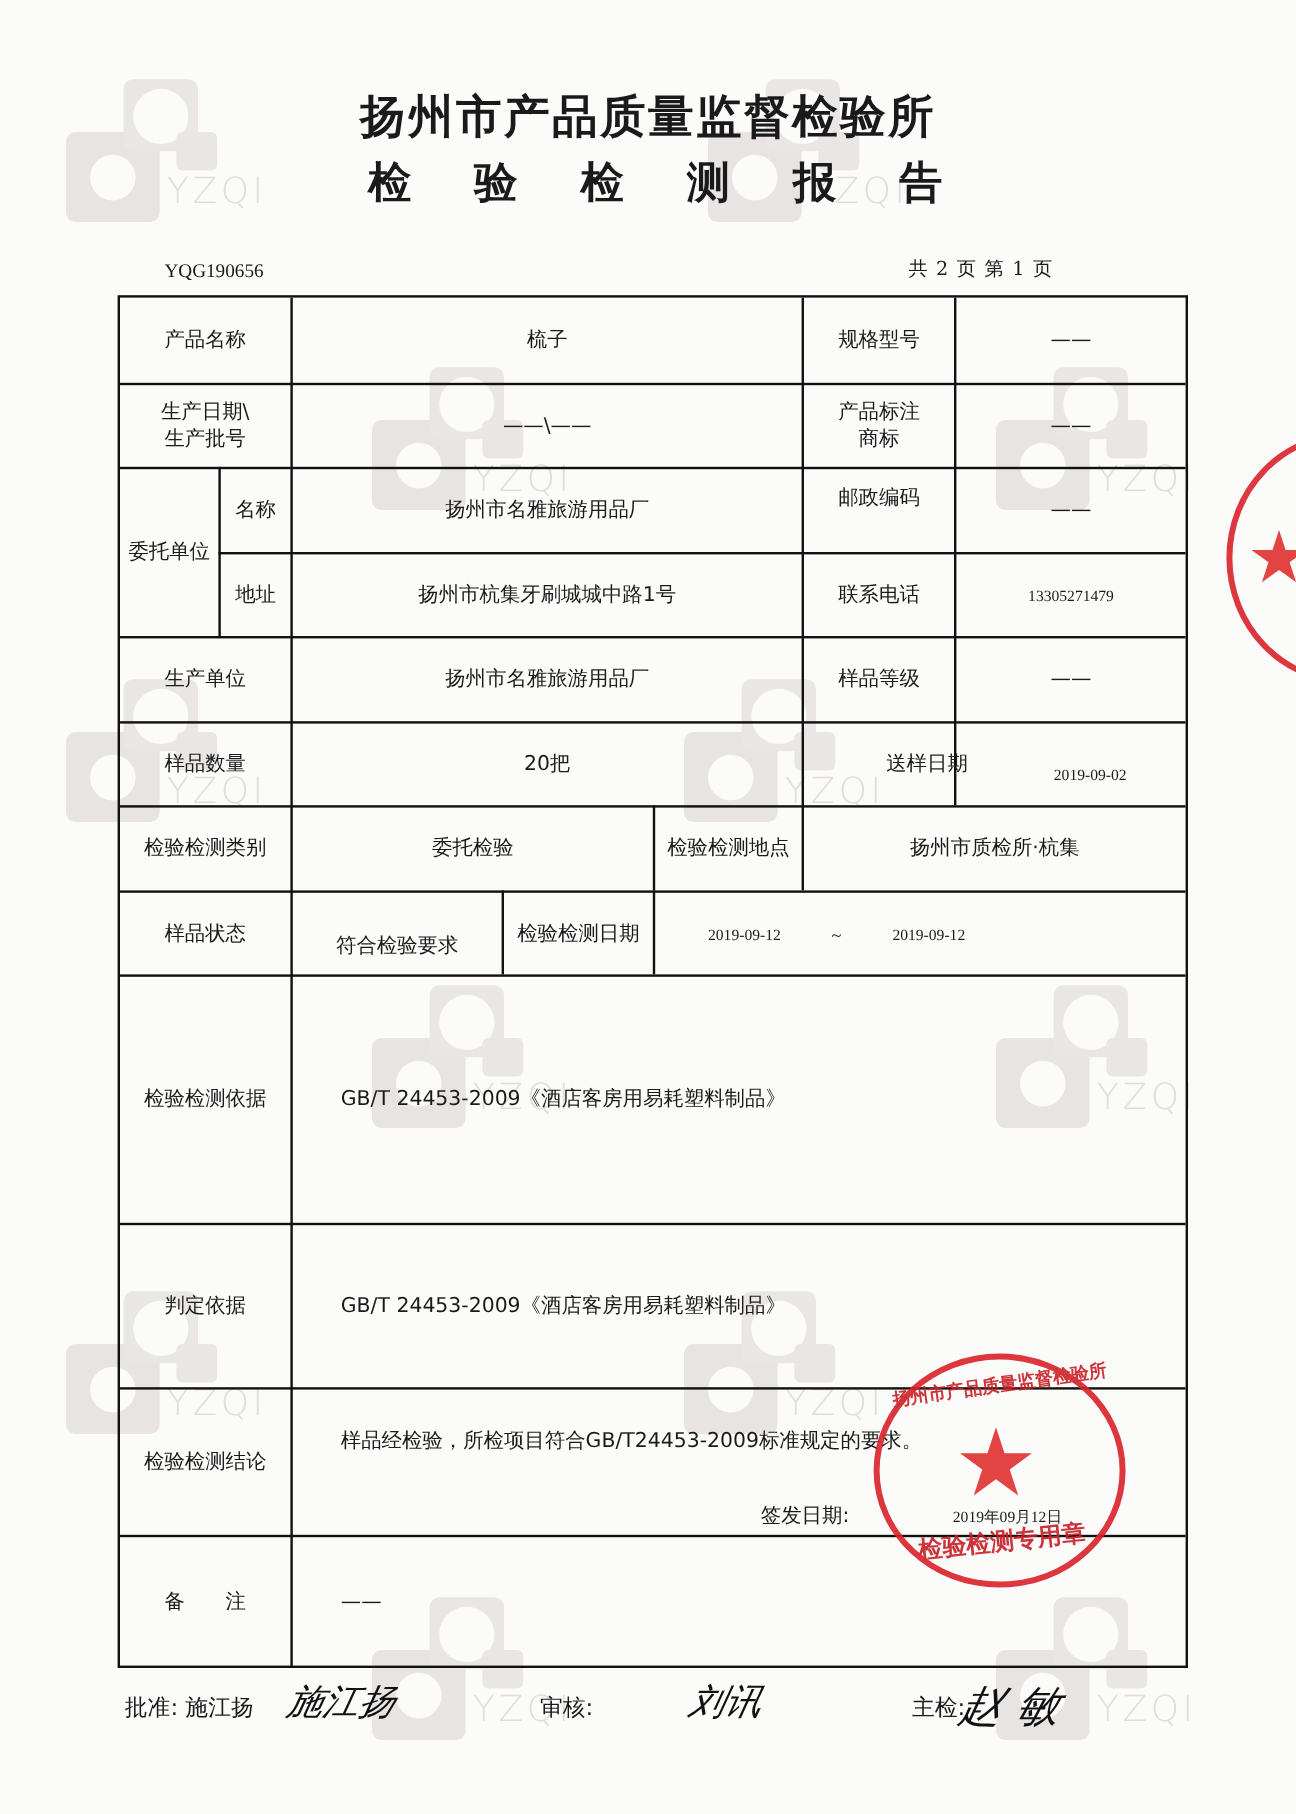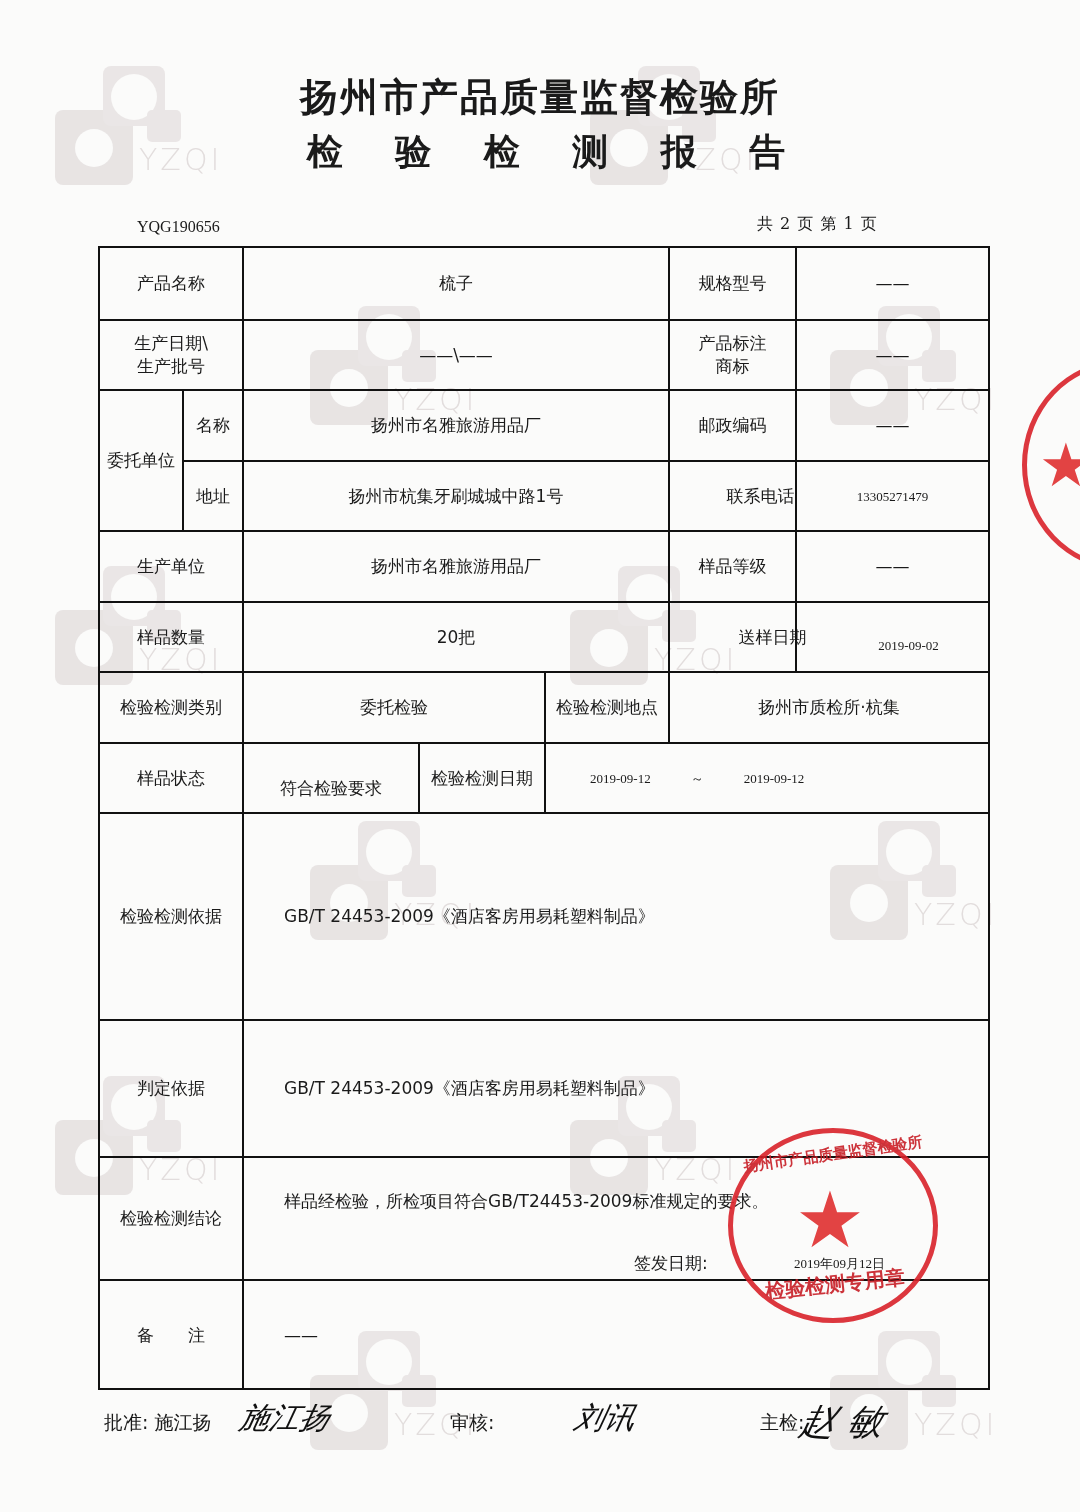--- a/index.html
+++ b/index.html
@@ -152,26 +152,26 @@
   <div class="cell" style="left:144px; top:73px; width:424px; height:68px;">——\——</div>
   <div class="cell" style="left:570px; top:73px; width:125px; height:68px; flex-direction:column;">
     <span>产品标注</span>
     <span>商标</span>
   </div>
   <div class="cell" style="left:697px; top:73px; width:191px; height:68px;">——</div>
 
   <div class="cell" style="left:0; top:143px; width:82px; height:139px;">委托单位</div>
   <div class="cell" style="left:84px; top:143px; width:58px; height:69px;">名称</div>
   <div class="cell" style="left:144px; top:143px; width:424px; height:69px;">扬州市名雅旅游用品厂</div>
-  <div class="cell" style="left:570px; top:143px; width:125px; height:69px;">邮政编码</div>
+  <div class="cell" style="left:570px; top:133px; width:125px; height:69px;">邮政编码</div>
   <div class="cell" style="left:697px; top:143px; width:191px; height:69px;">——</div>
 
   <div class="cell" style="left:84px; top:214px; width:58px; height:68px;">地址</div>
   <div class="cell" style="left:144px; top:214px; width:424px; height:68px;">扬州市杭集牙刷城城中路1号</div>
-  <div class="cell" style="left:598px; top:214px; width:125px; height:68px;border-radius:16px;">联系电话</div>
+  <div class="cell" style="left:570px; top:214px; width:125px; height:68px;border-radius:16px;">联系电话</div>
   <div class="cell mono" style="left:697px; top:214px; width:191px; height:68px;">13305271479</div>
 
   <div class="cell" style="left:0; top:284px; width:142px; height:69px;">生产单位</div>
   <div class="cell" style="left:144px; top:284px; width:424px; height:69px;">扬州市名雅旅游用品厂</div>
   <div class="cell" style="left:570px; top:284px; width:125px; height:69px;">样品等级</div>
   <div class="cell" style="left:697px; top:284px; width:191px; height:69px;">——</div>
 
   <div class="cell" style="left:0; top:355px; width:142px; height:68px;">样品数量</div>
   <div class="cell" style="left:144px; top:355px; width:424px; height:68px;">20把</div>
   <div class="cell" style="left:570px; top:355px; width:125px; height:68px;margin-left:40px;">送样日期</div>

